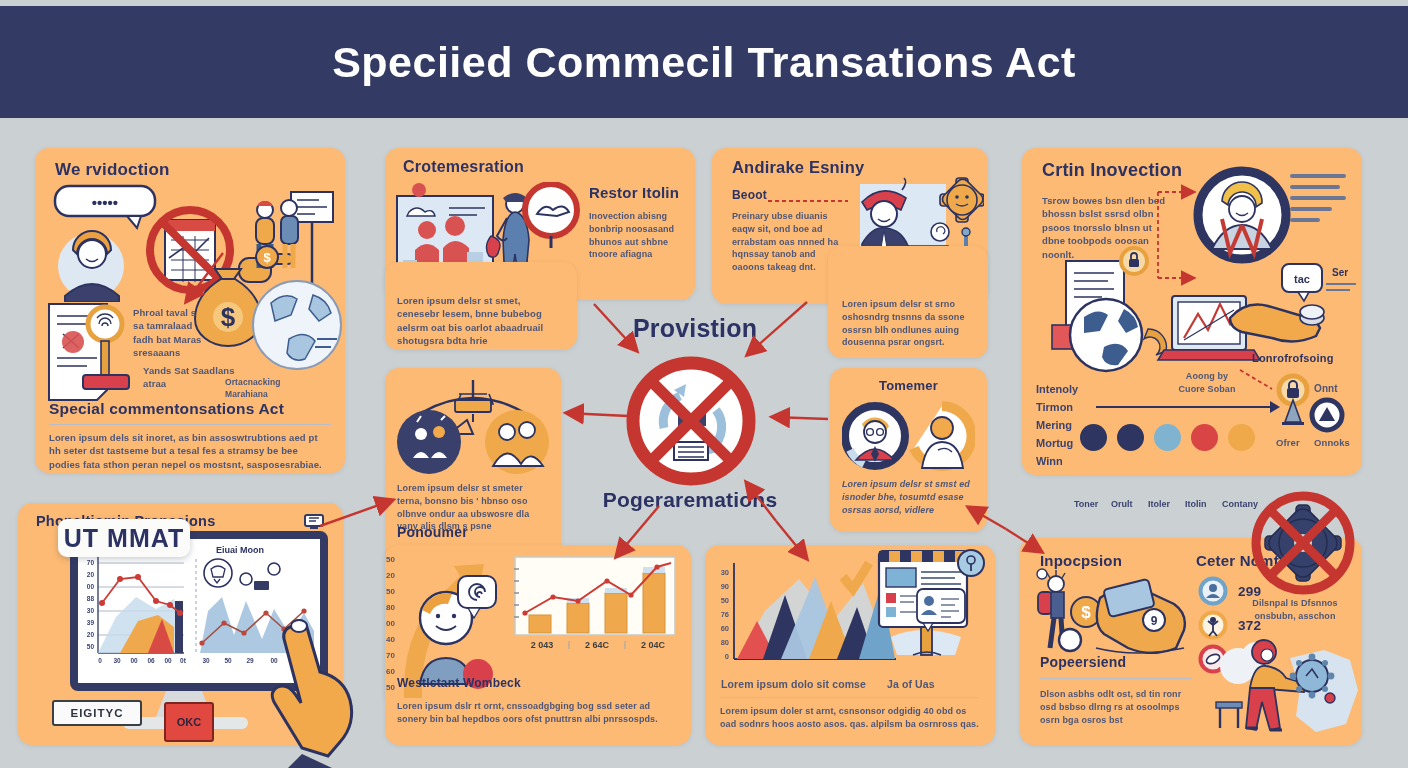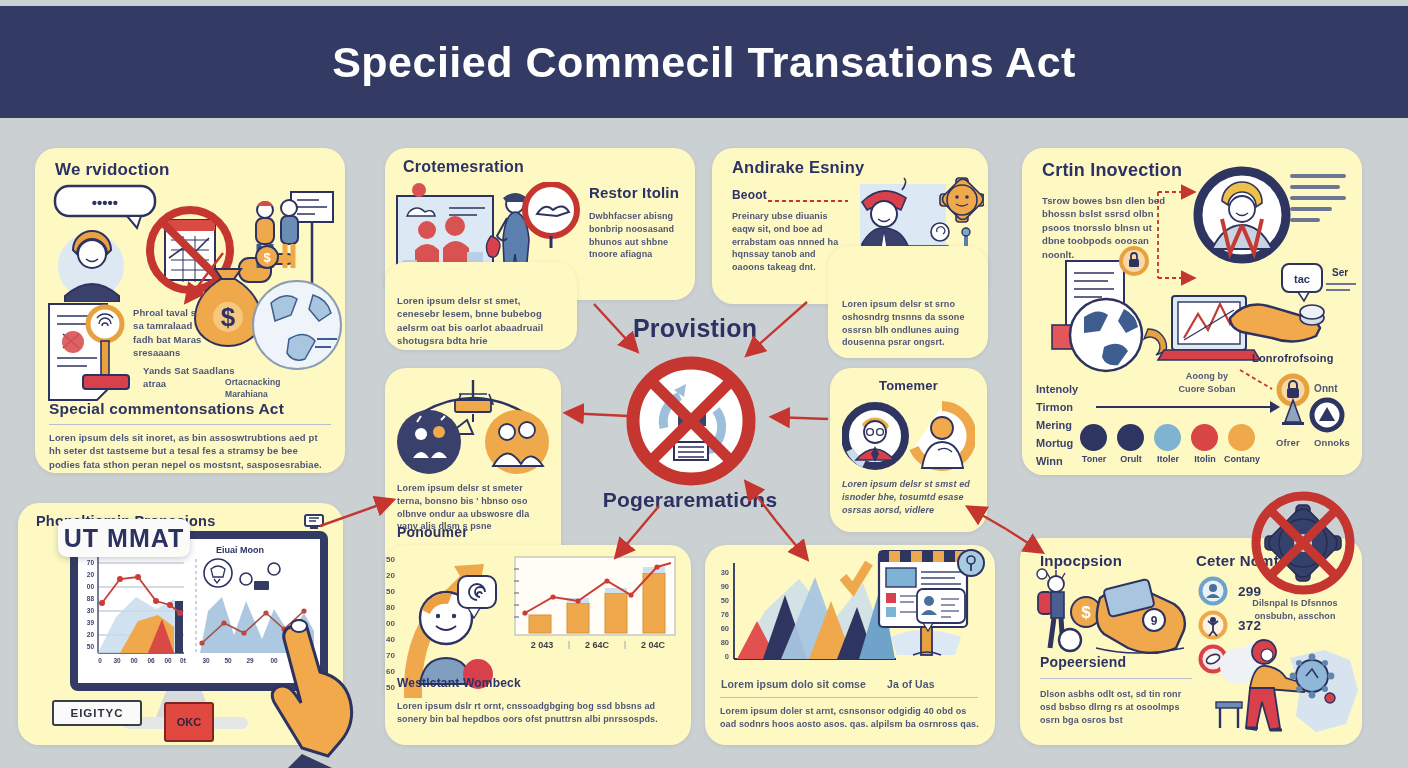--- a/index.html
+++ b/index.html
@@ -1,31 +1,31 @@
 <!DOCTYPE html>
 <html><head>
 <meta charset="utf-8">
 <style>
   html,body{margin:0;padding:0;background:#aab2b6;}
   .page{position:relative;width:1408px;height:768px;background:#cbd1d3;overflow:hidden;
         font-family:"Liberation Sans",sans-serif;padding-left:39px;}
   .banner{position:absolute;left:0;top:6px;width:1408px;height:112px;background:#333a63;
           display:flex;align-items:center;justify-content:center;}
   .banner-title{color:#ffffff;font-size:43px;font-weight:bold;letter-spacing:.5px;margin:0;}
-  .card{position:absolute;background:#fef9c3;border-radius:21px;box-shadow:0 1px 4px rgba(40,50,70,.10);}
+  .card{position:absolute;background:#fdba74;border-radius:14px;box-shadow:0 1px 4px rgba(40,50,70,.10);}
   .abs{position:absolute;}
   .h{color:#2c3263;font-weight:bold;letter-spacing:.2px;}
   .g{color:#4e5678;font-weight:bold;font-size:9.5px;line-height:1.42;letter-spacing:.1px;}
   .pre{white-space:pre-line;}
   .rule{background:#b9bec9;height:1px;}
   .overlay{position:absolute;left:0;top:0;z-index:30;pointer-events:none;}
   .z5{z-index:5;} .z6{z-index:6;} .z31{z-index:31;position:absolute;}
   .dot{position:absolute;width:27px;height:27px;border-radius:50%;}
   .tl-word{font-size:11px;color:#3b4370;font-weight:bold;line-height:18px;}
-  .dot-label{position:absolute;font-size:9px;color:#3b4370;font-weight:bold;width:40px;text-align:center;}
+  .dot-label{position:absolute;font-size:9px;color:#3b4370;font-weight:bold;width:40px;text-align:left;margin-top:45px;}
   .btn-outline{position:absolute;border:2px solid #3a3f44;background:#fafafa;border-radius:3px;
                font-family:"Liberation Sans",sans-serif;font-size:11.5px;font-weight:bold;color:#2e3340;
                letter-spacing:1px;padding:0;}
   .btn-red{position:absolute;border:2px solid #7e2522;background:#e04840;border-radius:3px;
            font-family:"Liberation Sans",sans-serif;font-size:11px;font-weight:bold;color:#30243f;padding:0;}
   .bar-line{height:4px;border-radius:2px;background:#6b7694;margin-bottom:7px;}
   svg{display:block;}
 </style>
 </head>
 <body>
@@ -224,21 +224,21 @@
         <path d="M116 36 l-10 18 q6 8 10 2" fill="none" stroke="#2d3360" stroke-width="2"></path>
         <path d="M100 54 q-8 10 -2 20 q8 4 10 -6 q4 -10 -8 -14 z" fill="#d8414b" stroke="#2d3360" stroke-width="1.4"></path>
       </g>
       <g>
         <circle cx="160" cy="28" r="26" fill="#fff" stroke="#c4362f" stroke-width="6"></circle>
         <path d="M146 32 q8 -12 16 -4 q10 -8 16 2 l-12 4 z" fill="none" stroke="#2d3360" stroke-width="2"></path>
         <line x1="160" y1="54" x2="160" y2="66" stroke="#2d3360" stroke-width="3"></line>
       </g>
     </svg>
     <div class="abs h" style="left:204px;top:36px;font-size:15px;">Restor Itolin</div>
-    <div class="abs g" style="left:204px;top:62px;width:94px;font-size:9px;">Dwbhfacser abisng bonbrip noosasand bhunos aut shbne tnoore afiagna</div>
+    <div class="abs g" style="left:204px;top:62px;width:94px;font-size:9px;">Inovection abisng bonbrip noosasand bhunos aut shbne tnoore afiagna</div>
   </div>
   <div class="card" style="left:385px;top:262px;width:192px;height:88px;">
     <div class="abs g" style="left:12px;top:32px;width:168px;">Loren ipsum delsr st smet, cenesebr lesem, bnne bubebog aelsrm oat bis oarlot abaadruail shotugsra bdta hrie</div>
   </div>
 
   <div class="abs h" style="left:595px;top:314px;width:200px;text-align:center;font-size:25px;z-index:4;">Provistion</div>
   <svg class="abs z5" style="left:622px;top:352px;" width="138" height="138" viewBox="0 0 138 138">
     <circle cx="69" cy="69" r="58" fill="#fff" stroke="#c4362f" stroke-width="13"></circle>
     <g>
       <path d="M42 76 a28 28 0 0 1 16 -32" stroke="#9cc0dc" stroke-width="9" fill="none"></path>
@@ -483,21 +483,21 @@
         <circle cx="160" cy="14" r="2.6"></circle>
       </g>
     <g font-size="9" font-weight="bold" fill="#3a3f44" text-anchor="middle">
       <text x="45" y="95">2 043</text>
       <text x="100" y="95">2 64C</text>
       <text x="156" y="95">2 04C</text>
     </g>
     <path d="M72 88 v8 M128 88 v8" stroke="#9aa3b8" stroke-width="1"></path>
   </svg>
   <div class="abs h" style="left:397px;top:676px;font-size:12px;z-index:2;">Westlctant Wombeck</div>
-  <div class="abs g" style="left:397px;top:700px;width:284px;font-size:9px;z-index:2;">Loren ipsum dslr rt ornt, cnssoadgbging bog ssd bbsns ad sonery bin bal hepdbos oors ofst pnuttrsn albi pnrssospds.</div>
+  <div class="abs g" style="left:397px;top:700px;width:284px;font-size:9px;z-index:2;">Loren ipsum dslr rt ornt, cnssoadgbging bog ssd seter ad sonery bin bal hepdbos oors ofst pnuttrsn albi pnrssospds.</div>
 
   <div class="card" style="left:705px;top:545px;width:290px;height:200px;">
     <svg class="abs" style="left:8px;top:8px;" width="188" height="116" viewBox="0 0 188 116">
       <g font-size="7.5" font-weight="bold" fill="#4e5678" text-anchor="end">
         <text x="16" y="22">30</text>
         <text x="16" y="36">90</text>
         <text x="16" y="50">50</text>
         <text x="16" y="64">76</text>
         <text x="16" y="78">60</text>
         <text x="16" y="92">80</text>

